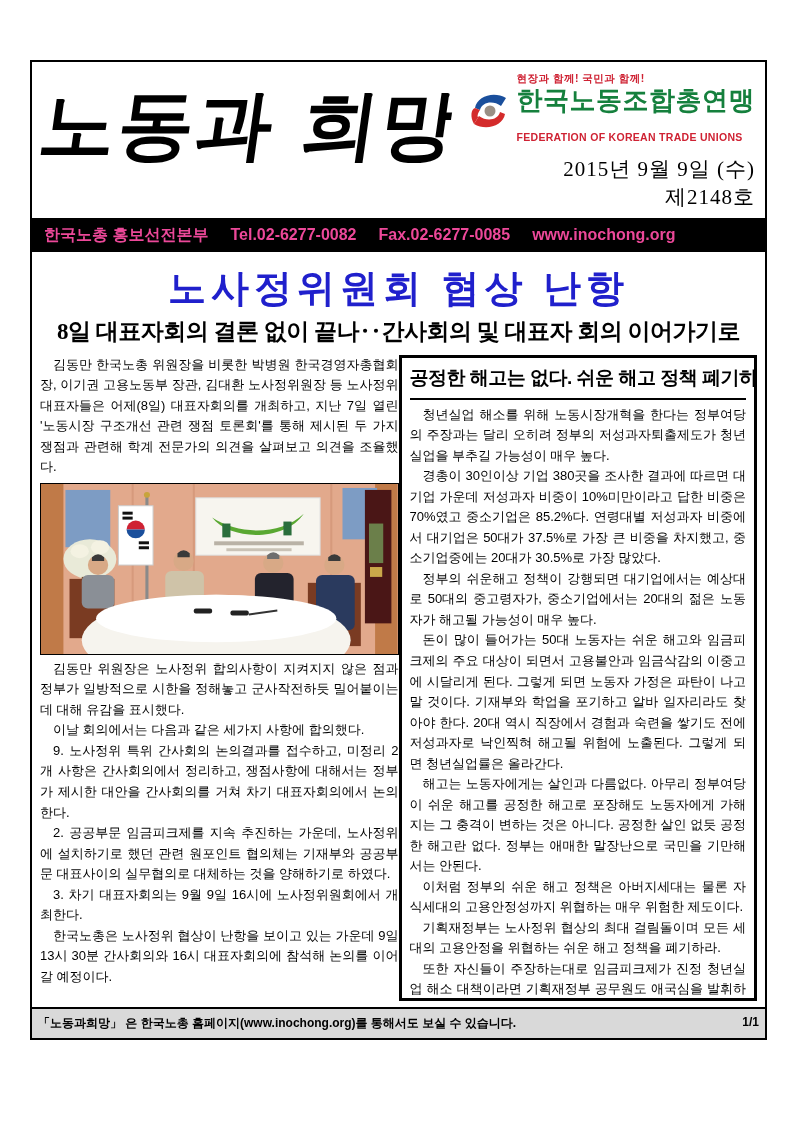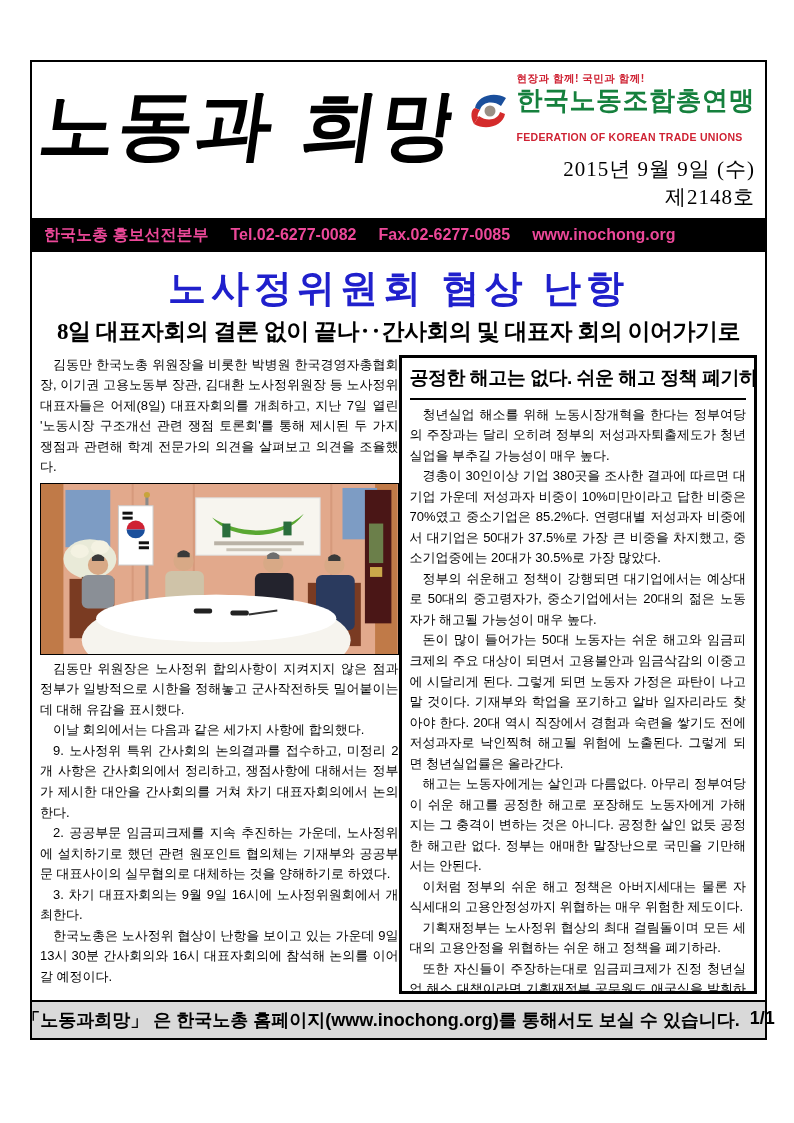--- a/index.html
+++ b/index.html
@@ -33,21 +33,21 @@
   .columns { flex:1; display:flex; gap:0; padding:4px 8px 6px; overflow:hidden; }
   .col-left { width:50%; overflow:hidden; }
   .col-right { width:50%; border:3px solid #000; padding:5px 8px 6px; overflow:hidden; }
   .body-p { font-size:13px; line-height:1.58; text-align:justify; text-indent:1em; word-break:break-all; }
   .statement-title { font-size:19px; font-weight:900; text-align:center; letter-spacing:-0.5px; padding:2px 0 7px; border-bottom:2px solid #000; margin-bottom:5px; white-space:nowrap; }
 
   
   .photo { width:100%; height:172px; border:1px solid #000; margin:5px 0 4px; display:block; background:#e2a98c; }
 
   
-  .footer-bar { margin-top:auto; background:#d9d9d9; border-top:2px solid #000; padding:6px 6px; display:flex; justify-content:center; gap:10px; font-weight:bold; font-size:18px; white-space:nowrap; }
+  .footer-bar { margin-top:auto; background:#d9d9d9; border-top:2px solid #000; padding:6px 6px; display:flex; justify-content:space-between; gap:10px; font-weight:bold; font-size:12px; white-space:nowrap; }
 </style>
 </head>
 <body>
 
 <div class="page">
   <div class="frame">
 
     <div class="masthead">
       <div class="calligraphy">노동과 희망</div>
       <div class="mast-right">

